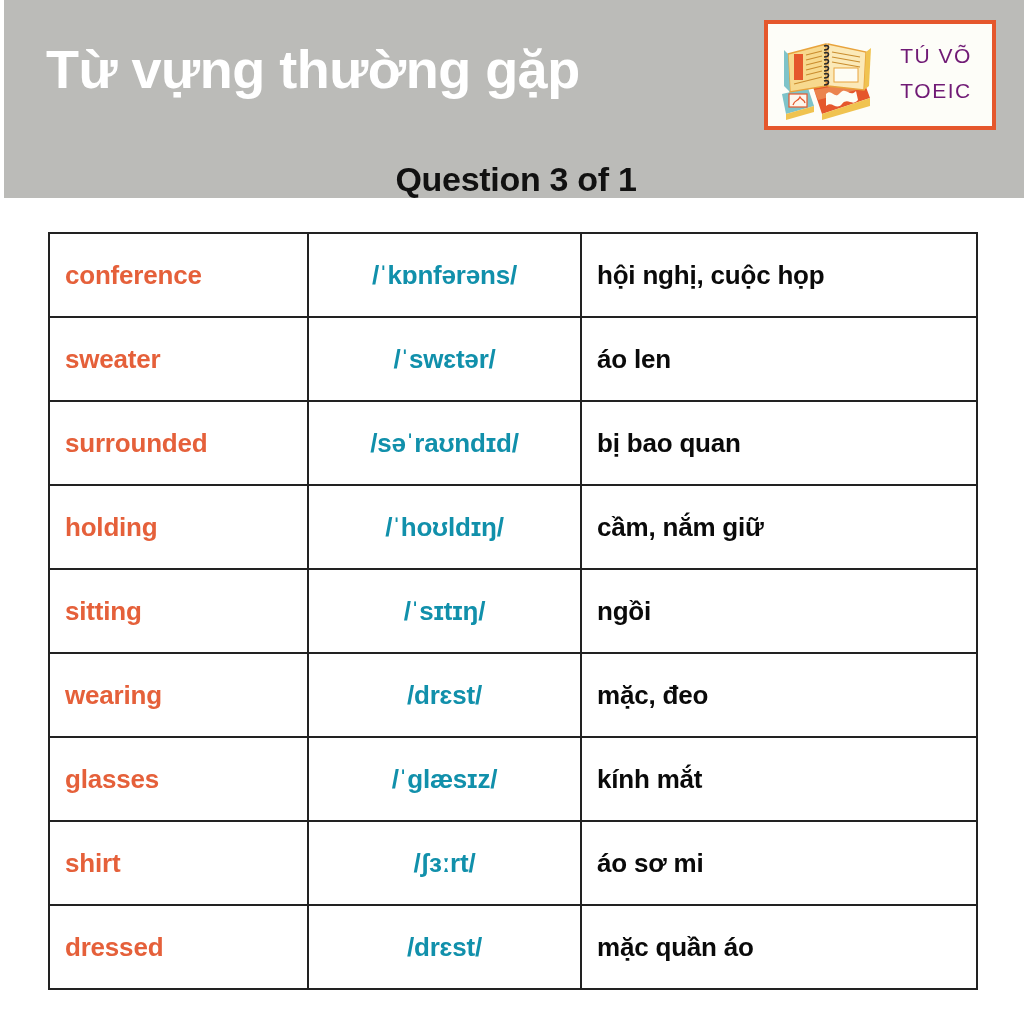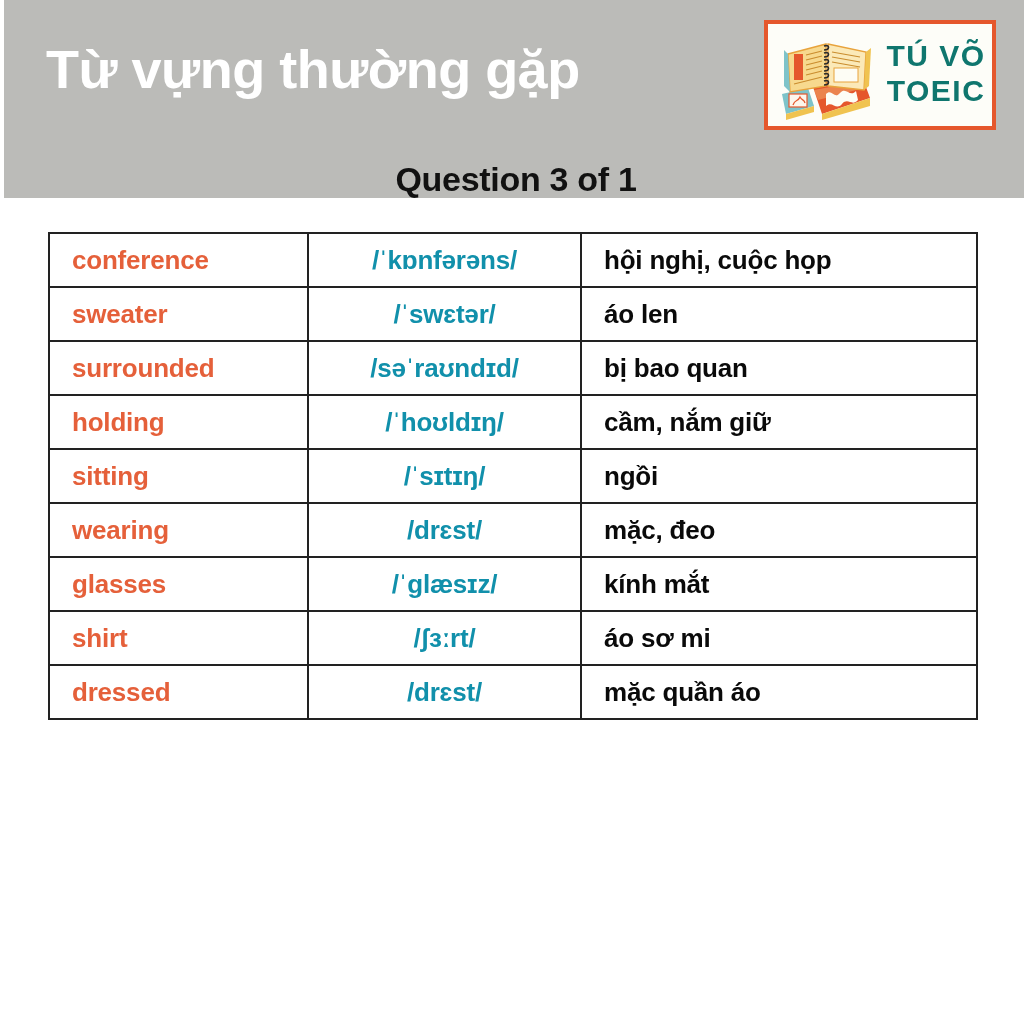--- a/index.html
+++ b/index.html
@@ -70,44 +70,44 @@
     width: 100px;
     height: 96px;
   }
 
   #logo-text {
     position: absolute;
     left: 112px;
     top: 14px;
     width: 112px;
     text-align: center;
-    color: #0f766e;
-    font-weight: bold;
-    font-size: 30px;
+    color: #701a75;
+    font-weight: normal;
+    font-size: 21px;
     line-height: 35px;
     letter-spacing: 1.5px;
   }
   #logo-text div { white-space: nowrap; }
 
   
   #vocab-table {
     position: absolute;
     left: 48px;
     top: 232px;
     width: 928px;
     border-collapse: collapse;
     table-layout: fixed;
     background: #ffffff;
   }
 
   #vocab-table td {
     border: 2px solid #222222;
-    height: 54px;
+    height: 84px;
     vertical-align: middle;
-    padding: 0 22px;
+    padding: 0 15px;
     overflow: hidden;
     white-space: nowrap;
   }
 
   td.col-word {
     width: 259px;
     text-align: left;
     color: #e5603a;
     font-size: 26px;
     font-weight: bold;

